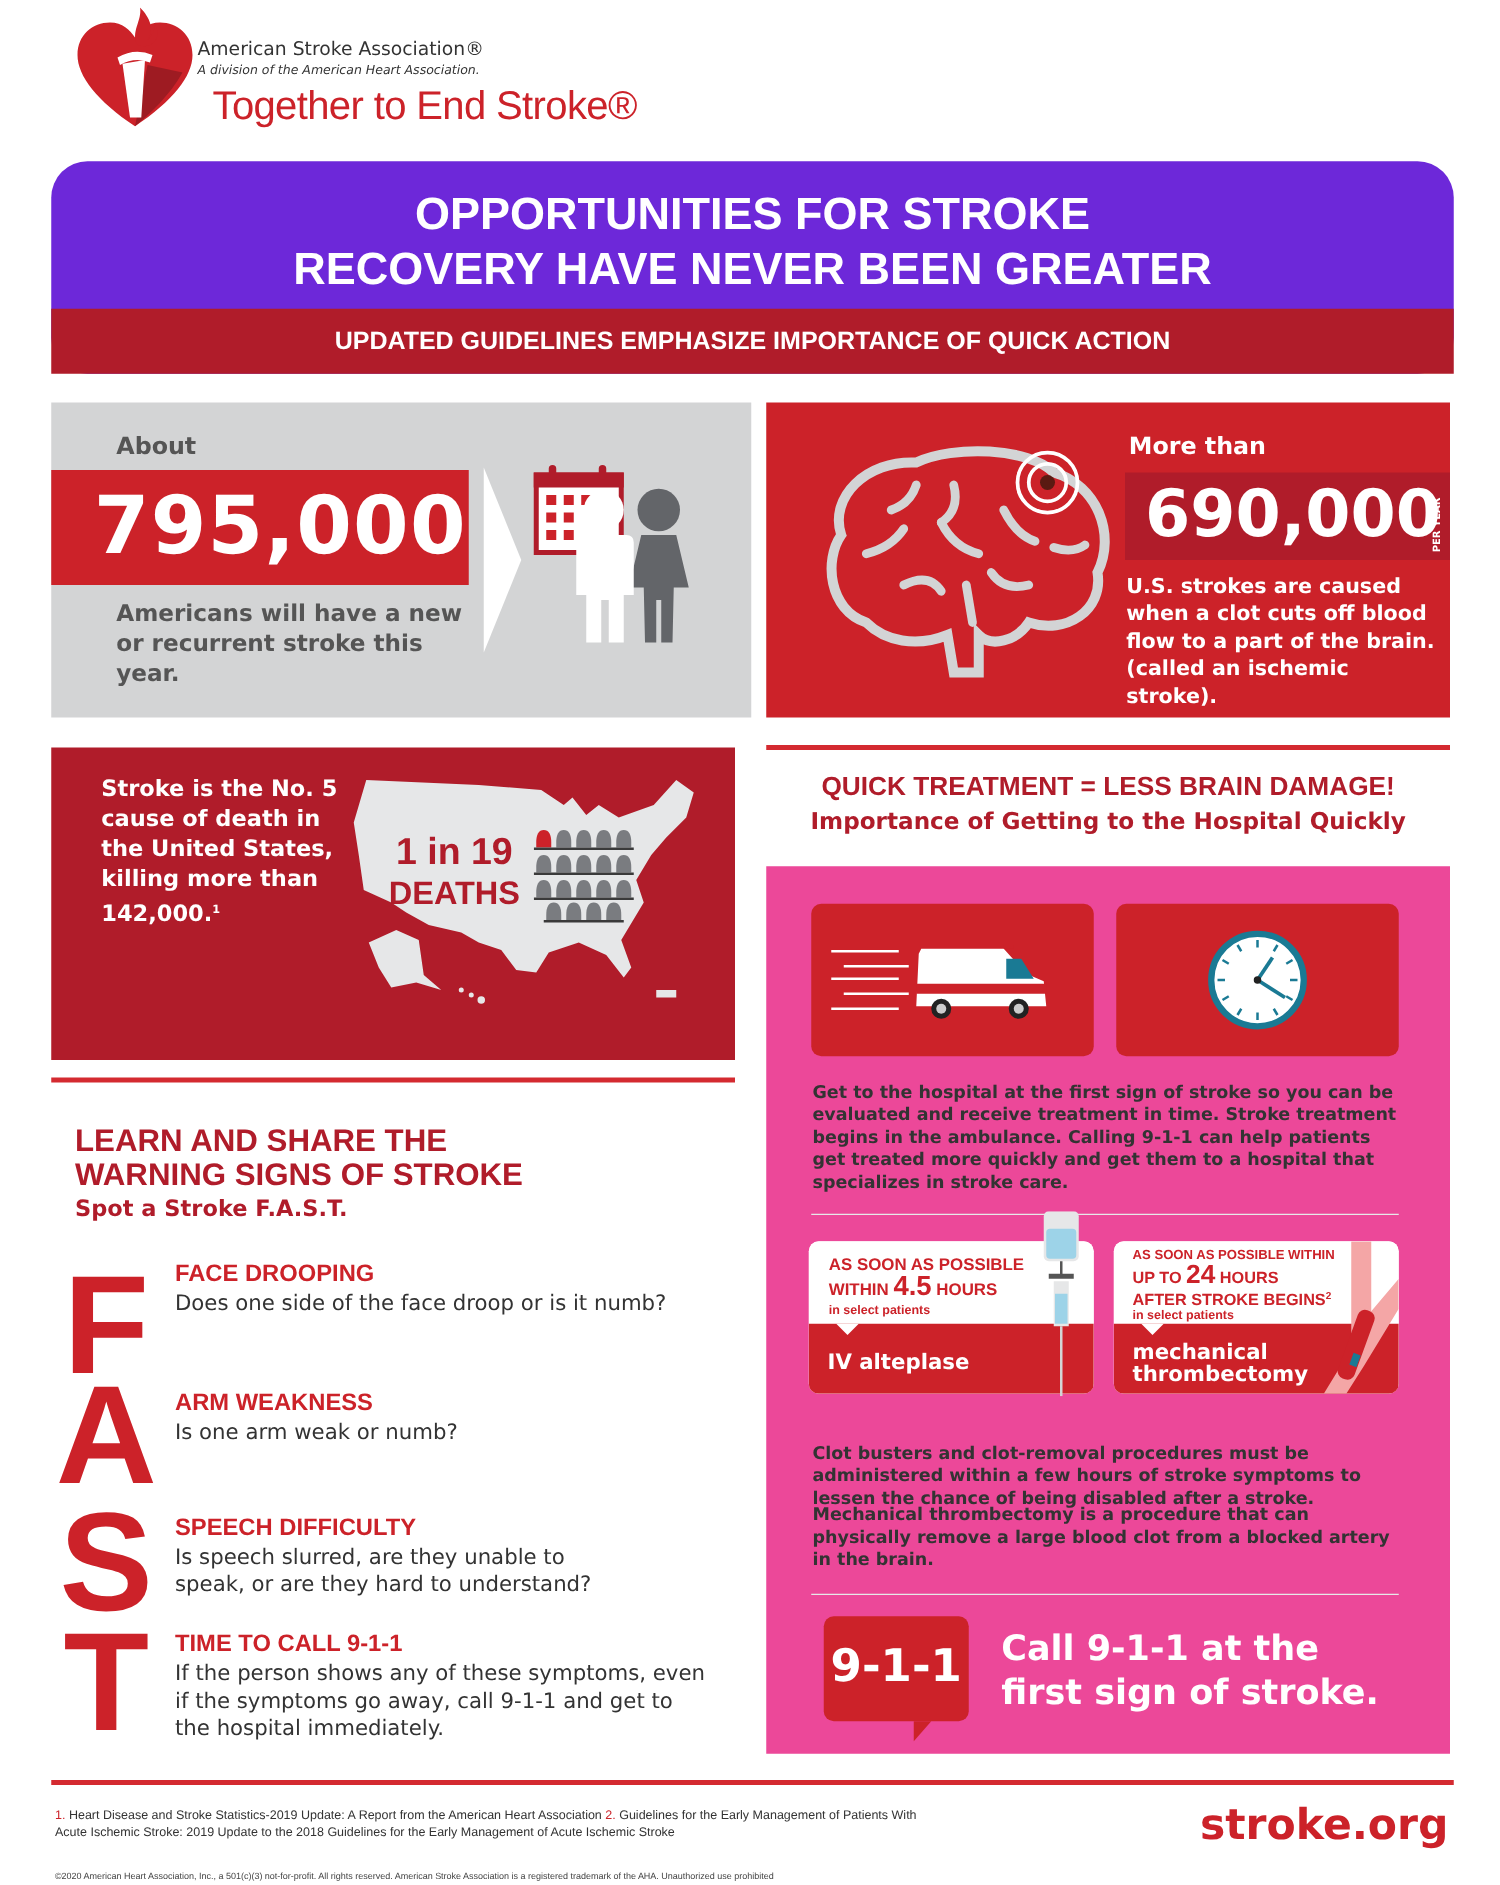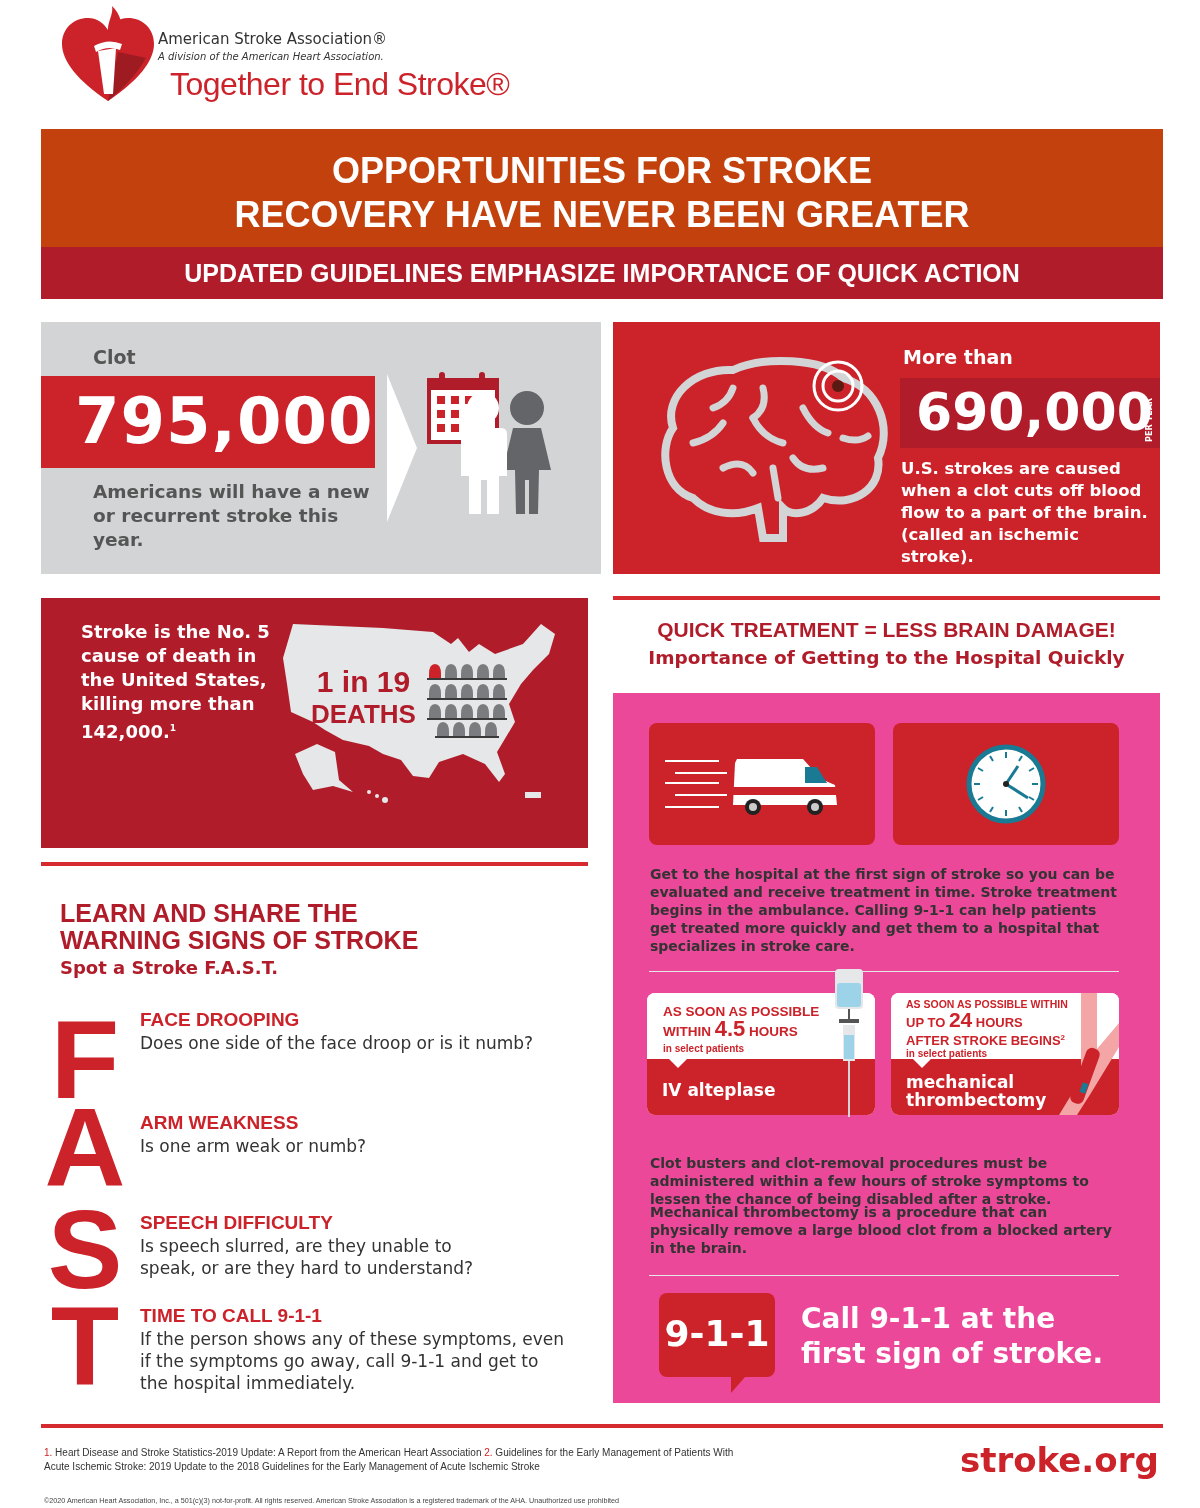--- a/index.html
+++ b/index.html
@@ -6,23 +6,23 @@
   body { width: 1200px; height: 1508px; background: #ffffff; font-family: "DejaVu Sans", sans-serif; position: relative; overflow: hidden; color: #3c3c3c; }
   .abs { position: absolute; }
 
   
   .logo-heart { left: 58px; top: 6px; width: 100px; height: 100px; }
   .org-name { left: 158px; top: 30px; font-size: 15px; color: #333; font-weight: 500; }
   .org-sub { left: 158px; top: 51px; font-size: 10px; color: #333; font-style: italic; }
   .tagline { left: 154px; top: 66px; font-size: 32px; color: #cc2229; font-weight: 300; letter-spacing: -0.5px; font-family: "Liberation Sans", sans-serif; margin-left: 16px; }
 
   
-  .banner { left: 41px; top: 129px; width: 1122px; height: 170px; background: #c2410c; }
+  .banner { left: 41px; top: 129px; width: 1122px; height: 170px; background: #6d28d9; border-radius: 29px; }
   .banner-title { position: absolute; left: 0; right: 0; top: 20px; text-align: center; color: #fff; font-size: 36px; font-weight: bold; line-height: 44px; font-family: "Liberation Sans", sans-serif; letter-spacing: 0px; }
-  .banner-sub { position: absolute; left: 0; right: 0; bottom: 0; height: 52px; background: #b01c2a; color: #fff; text-align: center; font-size: 25px; font-weight: bold; line-height: 52px; font-family: "Liberation Sans", sans-serif; }
+  .banner-sub { position: absolute; left: 0; right: 0; bottom: 0; height: 52px; background: #b01c2a; color: #fff; text-align: center; font-size: 20px; font-weight: bold; line-height: 52px; font-family: "Liberation Sans", sans-serif; }
 
   
   .p1 { left: 41px; top: 322px; width: 560px; height: 252px; background: #d3d4d5; }
   .p1-about { position: absolute; left: 52px; top: 24px; font-size: 19px; color: #555; font-weight: bold; }
   .p1-bar { position: absolute; left: 0; top: 54px; width: 334px; height: 92px; background: #cc2229; }
   .p1-num { position: absolute; left: 34px; top: 8px; font-size: 64px; font-weight: bold; color: #fff; letter-spacing: 1px; }
   .p1-text { position: absolute; left: 52px; top: 158px; font-size: 18.5px; color: #555; line-height: 24px; font-weight: bold; width: 300px; }
   .p1-arrow { position: absolute; left: 346px; top: 52px; width: 0; height: 0; border-top: 74px solid transparent; border-bottom: 74px solid transparent; border-left: 30px solid #fff; }
 
   
@@ -98,21 +98,21 @@
 
 <div class="abs banner">
   <div class="banner-title">
     <div>OPPORTUNITIES FOR STROKE</div>
     <div>RECOVERY HAVE NEVER BEEN GREATER</div>
   </div>
   <div class="banner-sub">UPDATED GUIDELINES EMPHASIZE IMPORTANCE OF QUICK ACTION</div>
 </div>
 
 <div class="abs p1">
-  <div class="p1-about">Clot</div>
+  <div class="p1-about">About</div>
   <div class="p1-bar">
     <div class="p1-num">795,000</div>
   </div>
   <div class="p1-arrow"></div>
   <div class="p1-text">Americans will have a new or recurrent stroke this year.</div>
   <svg style="position:absolute;left:384px;top:48px" width="140" height="150" viewBox="0 0 140 150">
     <rect x="4" y="10" width="68" height="62" fill="#fff" stroke="#b01c2a" stroke-width="4"></rect>
     <rect x="2" y="8" width="72" height="12" fill="#b01c2a"></rect>
     <rect x="14" y="2" width="6" height="12" rx="3" fill="#b01c2a"></rect>
     <rect x="54" y="2" width="6" height="12" rx="3" fill="#b01c2a"></rect>

